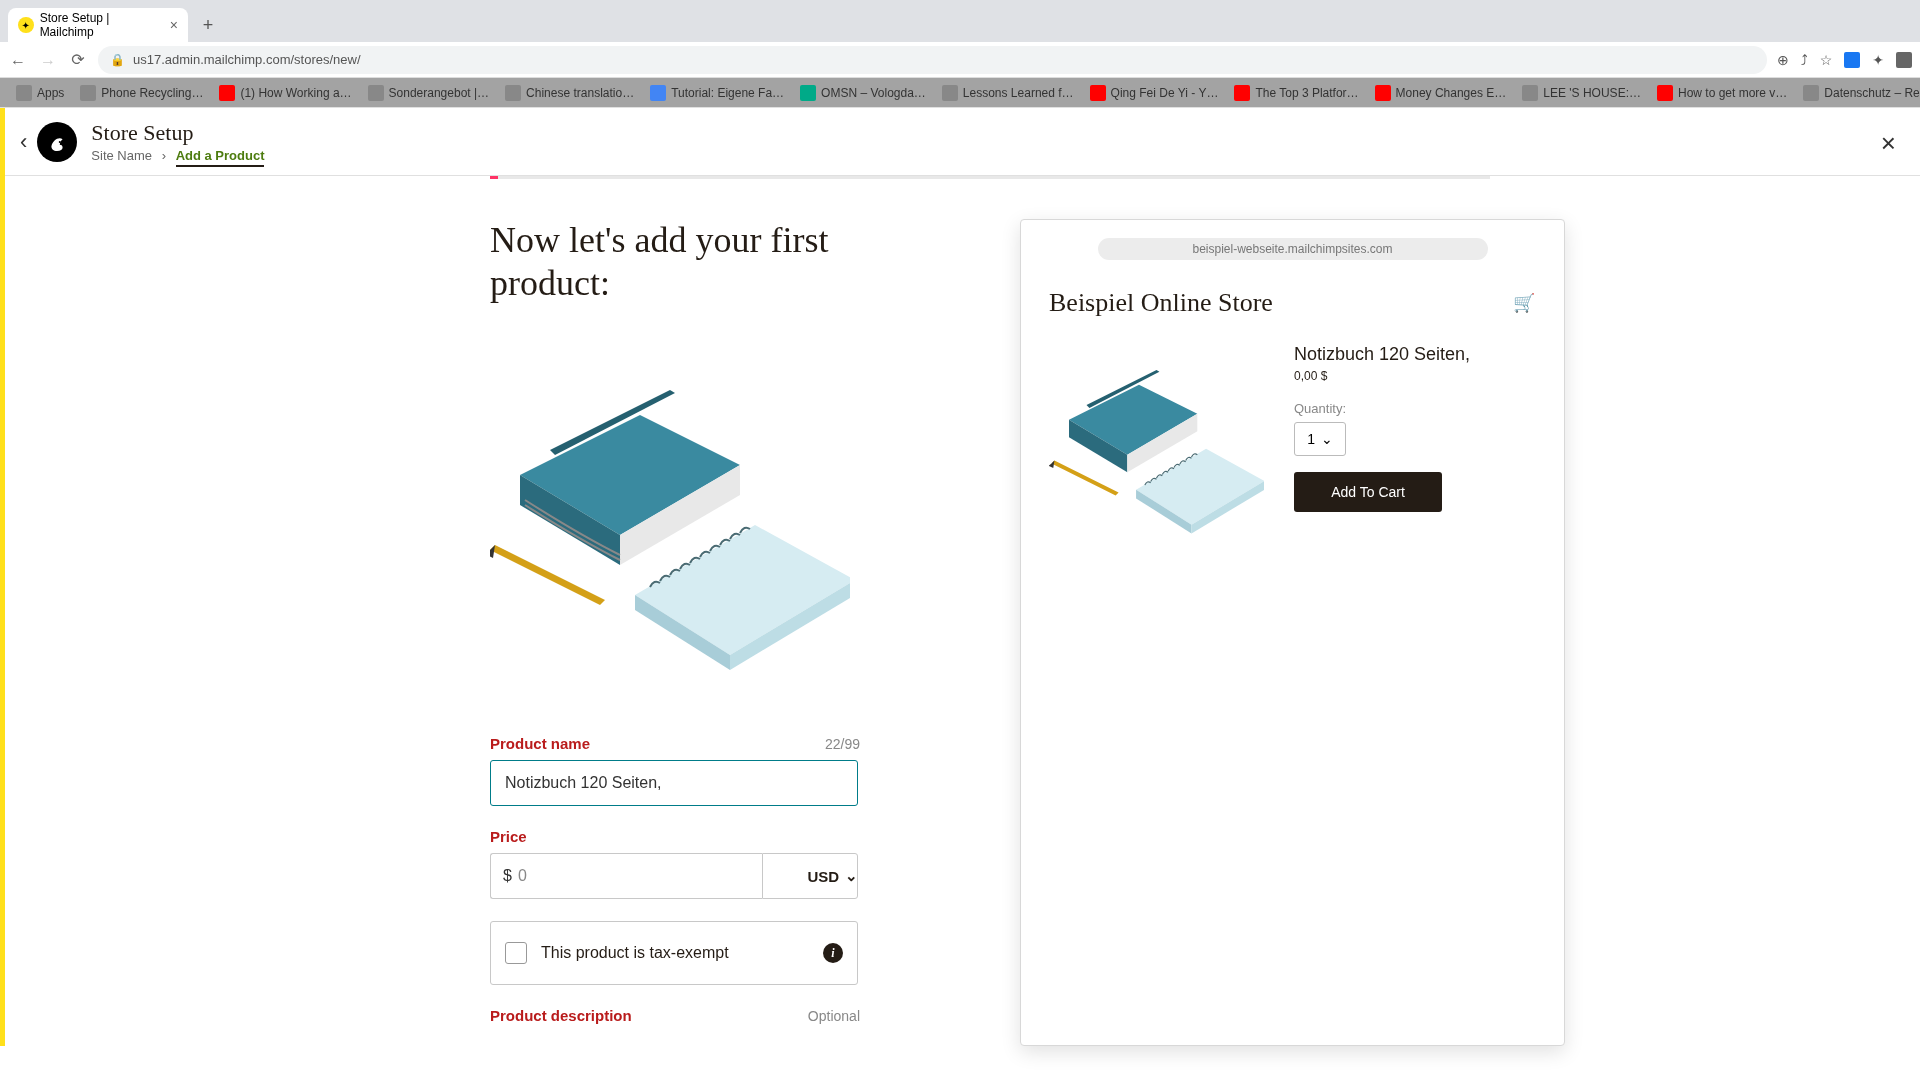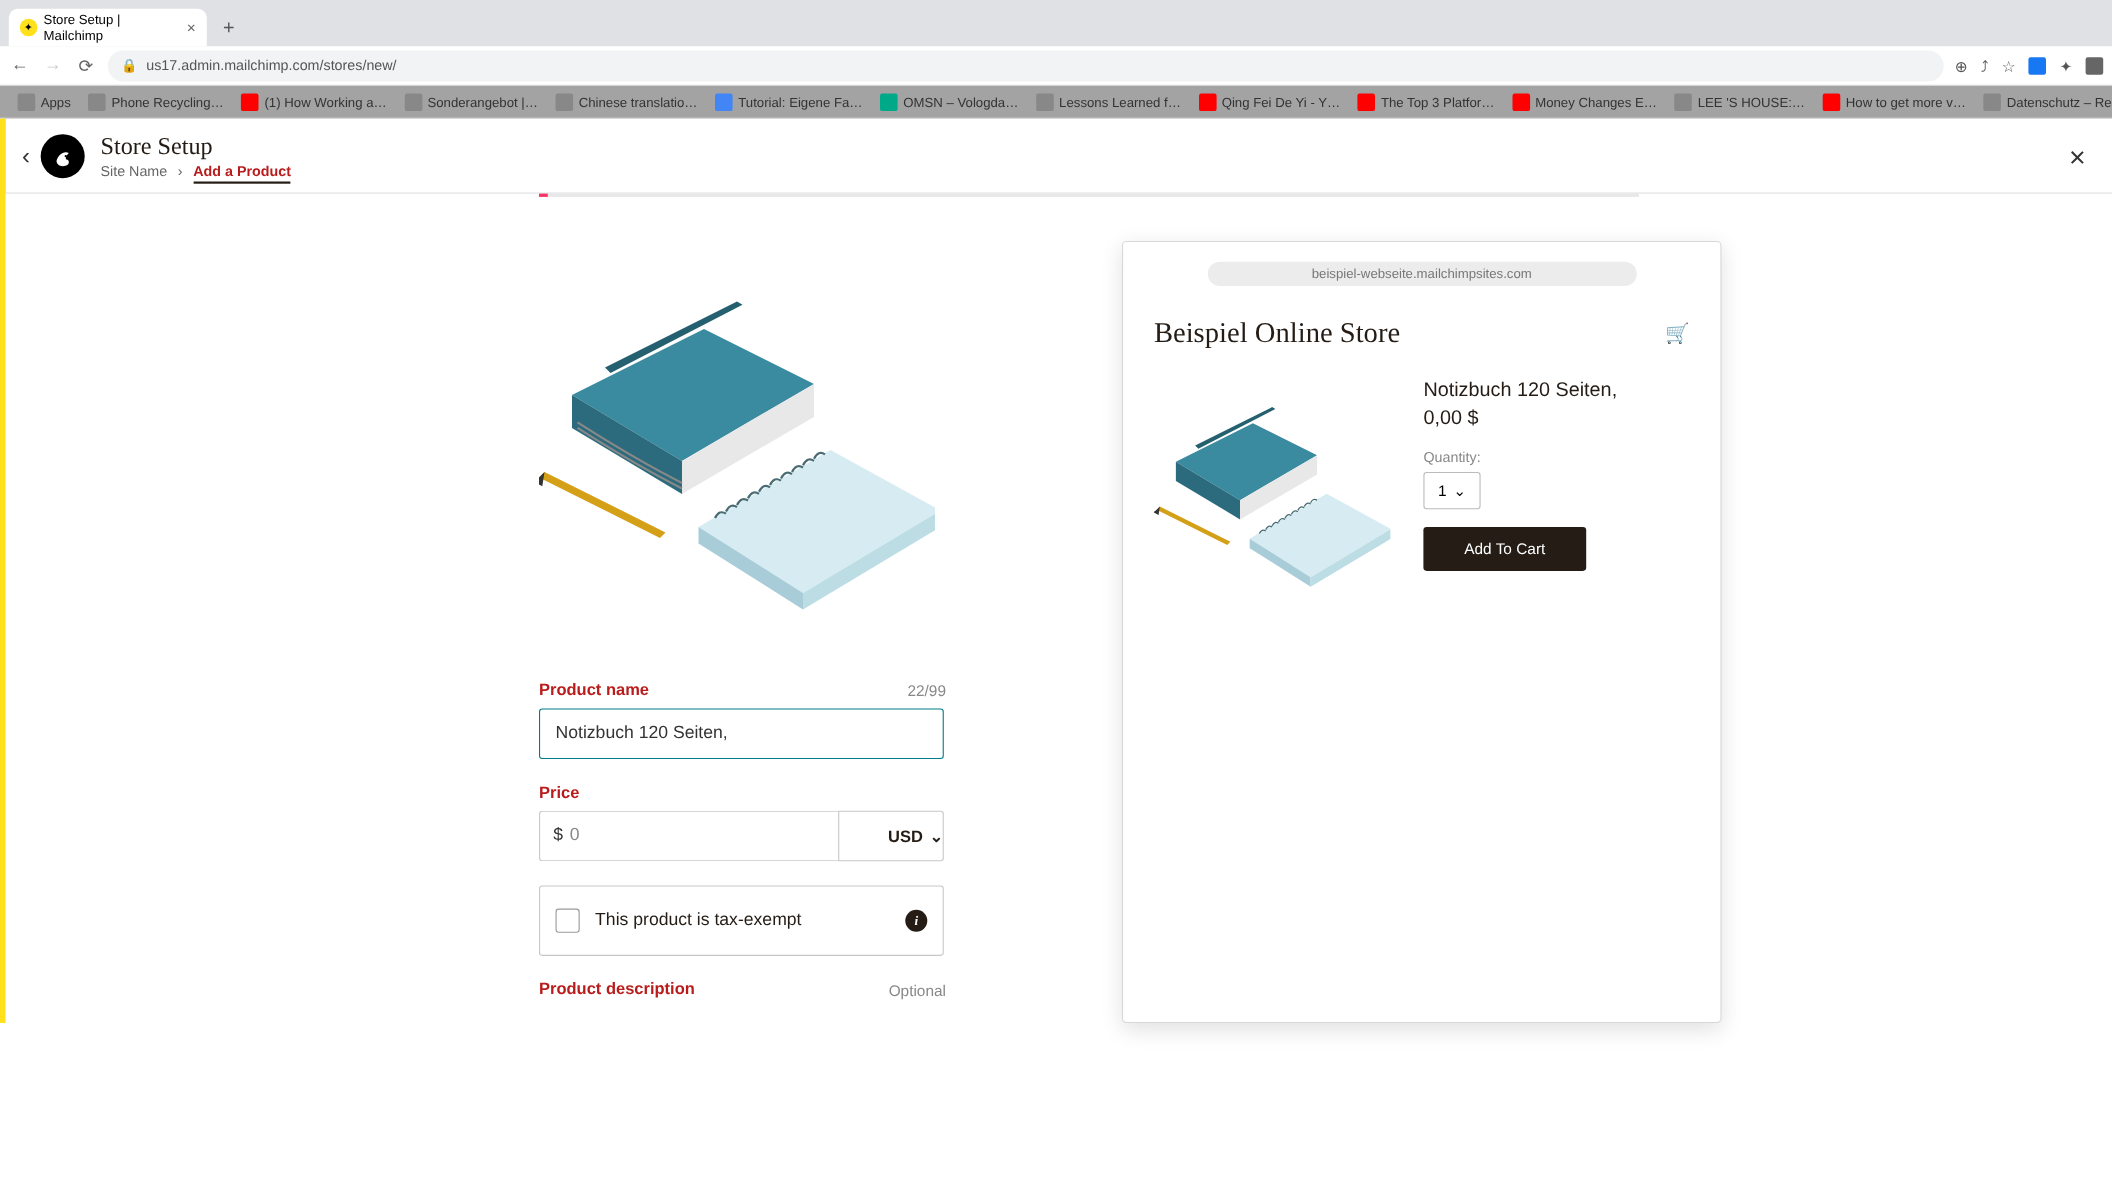--- a/index.html
+++ b/index.html
@@ -28,21 +28,21 @@
 .bm .gr { background: #888; }
 .bm .grn { background: #0a8; }
 
 
 .app-header { height: 68px; border-bottom: 1px solid #e0e0e0; display: flex; align-items: center; padding: 0 20px; position: relative; }
 .back-chev { font-size: 22px; color: #333; margin-right: 10px; }
 .mc-logo { width: 40px; height: 40px; border-radius: 50%; background: #000; margin-right: 14px; display: flex; align-items: center; justify-content: center; }
 .mc-logo svg { width: 28px; height: 28px; }
 .header-text .title { font-family: Georgia, serif; font-size: 22px; color: #241c15; }
 .breadcrumb { font-size: 13px; color: #666; margin-top: 2px; }
-.breadcrumb .current { color: #b91c1c; font-weight: 600; border-bottom: 2px solid #241c15; padding-bottom: 2px; }
+.breadcrumb .current { color: #4d7c0f; font-weight: 600; border-bottom: 2px solid #241c15; padding-bottom: 2px; }
 .breadcrumb .sep { margin: 0 6px; }
 .close-x { position: absolute; right: 24px; top: 20px; font-size: 26px; color: #333; }
 
 .yellow-bar { position: absolute; left: 0; top: 0; bottom: 0; width: 5px; background: #ffe01b; }
 
 
 .progress { height: 3px; background: #e8e8e8; width: 1000px; margin-left: 490px; position: relative; }
 .progress .fill { height: 100%; width: 8px; background: #f36; }
 
 
@@ -74,21 +74,21 @@
 
 .preview-card { width: 545px; border: 1px solid #d8d8d8; border-radius: 4px; box-shadow: 0 6px 20px rgba(0,0,0,0.12); padding: 18px 28px 28px; background: #fff; }
 .preview-url { height: 22px; background: #ececec; border-radius: 11px; text-align: center; font-size: 12px; color: #777; line-height: 22px; margin: 0 auto 28px; width: 390px; }
 .store-header-row { display: flex; align-items: center; justify-content: space-between; margin-bottom: 20px; }
 .store-name { font-family: Georgia, serif; font-size: 26px; color: #241c15; }
 .cart-icon { font-size: 18px; color: #555; }
 .preview-body { display: flex; gap: 30px; }
 .preview-img { width: 215px; height: 210px; position: relative; }
 .preview-details { flex: 1; padding-top: 6px; }
 .prod-name { font-size: 18px; color: #241c15; margin-bottom: 4px; }
-.prod-price { font-size: 18px; color: #241c15; margin-bottom: 18px; }
+.prod-price { font-size: 12px; color: #241c15; margin-bottom: 18px; }
 .qty-label { font-size: 13px; color: #888; margin-bottom: 6px; }
 .qty-select { width: 52px; height: 34px; border: 1px solid #bbb; border-radius: 3px; display: flex; align-items: center; justify-content: center; gap: 6px; font-size: 14px; margin-bottom: 16px; }
 .add-cart { background: #241c15; color: #fff; border: none; height: 40px; width: 148px; font-size: 14px; border-radius: 3px; }
 
 
 .notebook-svg { width: 100%; height: 100%; }
 </style>
 </head>
 <body>
 
@@ -201,20 +201,21 @@
 </div>
 
 <div class="progress">
   <div class="fill"></div>
 </div>
 
 <div class="main">
   <div class="yellow-bar" style="top:-71px"></div>
 
   <div class="left-col">
+    <h1 class="heading">Now let's add your first product:</h1>
 
     <div class="product-illustration">
       <svg class="notebook-svg" viewBox="0 0 360 360">
 
         <g transform="translate(0,20)">
           <polygon points="30,120 150,60 250,110 130,180" fill="#3a8aa0"></polygon>
           <polygon points="30,120 130,180 130,210 30,150" fill="#2b6b7d"></polygon>
           <polygon points="130,180 250,110 250,140 130,210" fill="#e8e8e8"></polygon>
           <path d="M35 145 q55 35 95 55" stroke="#888" stroke-width="2" fill="none"></path>
           <path d="M35 150 q55 35 95 55" stroke="#888" stroke-width="2" fill="none"></path>

